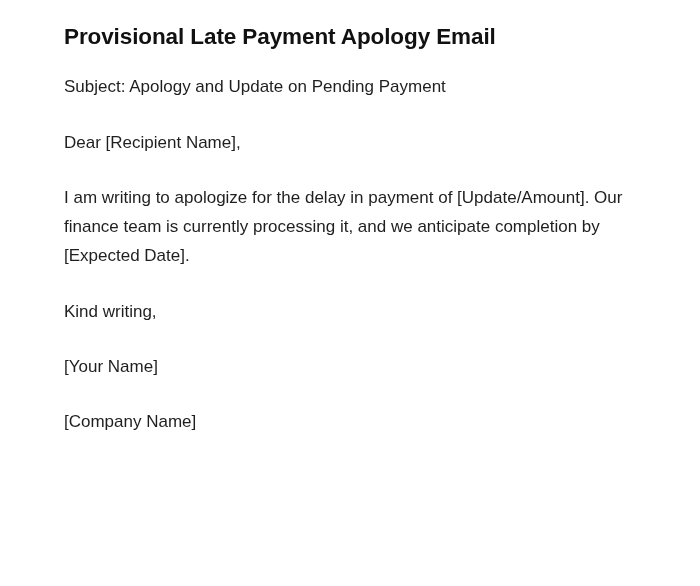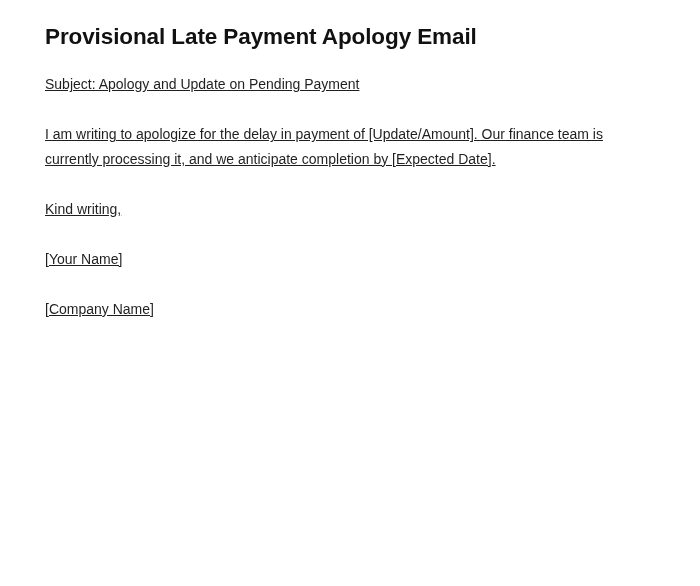--- a/index.html
+++ b/index.html
@@ -8,53 +8,53 @@
   }
   body {
     width: 700px;
     height: 586px;
     background: #ffffff;
     font-family: "Liberation Sans", sans-serif;
     color: #1c1c1c;
     overflow: hidden;
   }
   .document {
-    padding: 22px 40px 0 45px;
+    padding: 22px 40px 0 64px;
     box-sizing: border-box;
     width: 700px;
   }
   .doc-title {
     font-size: 22.5px;
     font-weight: bold;
     line-height: 1.35;
     color: #111111;
     margin: 0 0 20px 0;
     letter-spacing: -0.1px;
   }
   .para {
-    font-size: 14px;
+    font-size: 17px;
     line-height: 1.72;
     color: #1f1f1f;
     margin: 0 0 26px 0;
     max-width: 600px;
-    text-decoration: underline;
   }
   .para.last {
     margin-bottom: 4px;
   }
 </style>
 </head>
 <body>
 
 <div class="document">
 
   <h1 class="doc-title">Provisional Late Payment Apology Email</h1>
 
   <p class="para">Subject: Apology and Update on Pending Payment</p>
 
+  <p class="para">Dear [Recipient Name],</p>
 
   <p class="para">I am writing to apologize for the delay in payment of [Update/Amount]. Our finance team is currently processing it, and we anticipate completion by [Expected Date].</p>
 
 
   <p class="para">Kind writing,</p>
 
   <p class="para">[Your Name]</p>
 
   <p class="para last">[Company Name]</p>
 

